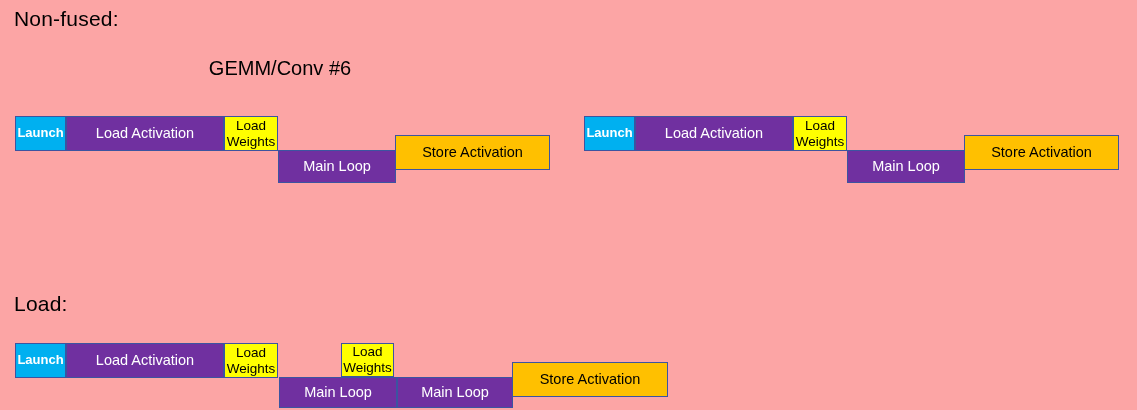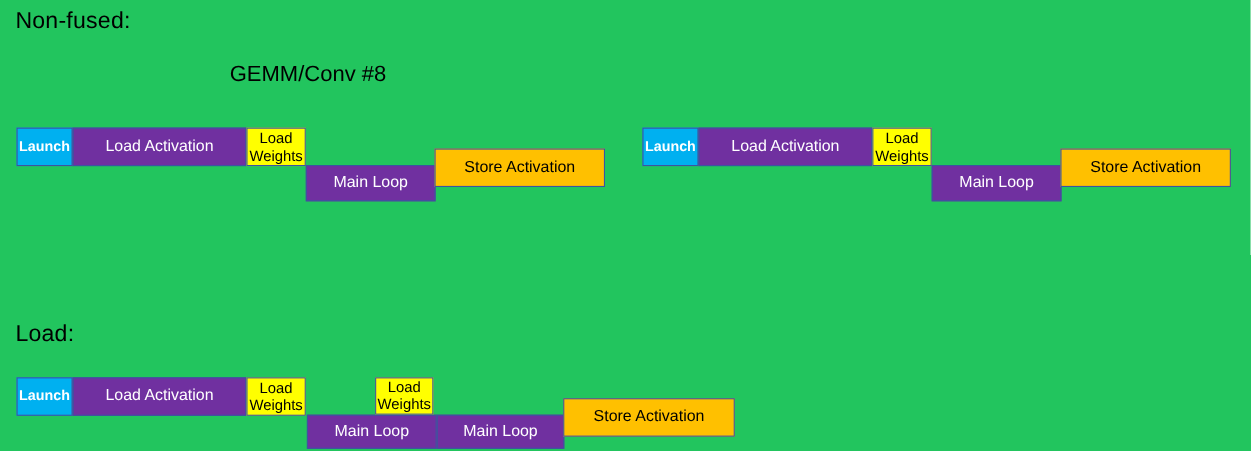--- a/index.html
+++ b/index.html
@@ -1,19 +1,19 @@
 <!DOCTYPE html>
 <html><head>
 <meta charset="utf-8">
 <style>
   html,body{margin:0;padding:0;background:#fff;}
   .canvas{
     position:relative;
     width:1137px;height:410px;
-    background:#22c55e;
+    background:#fca5a5;
     font-family:"Liberation Sans", sans-serif;
     overflow:hidden;
   }
   .sec-label{
     position:absolute;left:14px;
     font-size:21px;color:#000;
     letter-spacing:0.2px;
   }
   .sec-label.nf{top:7px;}
   .sec-label.fu{top:292px;}
@@ -58,21 +58,21 @@
   .f-weights2{left:341px; top:343px; width:53px;  height:34px;}
   .f-main2   {left:397px; top:377px; width:116px; height:31px;}
   .f-store   {left:512px; top:342px; width:156px; height:35px;}
 </style>
 </head>
 <body>
 
 <div class="canvas">
 
   <div class="sec-label nf">Non-fused:</div>
-  <div class="title t1">GEMM/Conv #8</div>
+  <div class="title t1">GEMM/Conv #6</div>
 
   <div class="block launch g1-launch" style="background-color: rgb(0, 176, 240); border-color: rgb(60, 84, 160);">Launch</div>
   <div class="block loadact g1-loadact" style="background-color: rgb(112, 48, 160); border-color: rgb(60, 84, 160);">Load Activation</div>
   <div class="block weights g1-weights" style="background-color: rgb(255, 255, 0); border-color: rgb(60, 84, 160);">Load Weights</div>
   <div class="block mainloop g1-main" style="background-color: rgb(112, 48, 160); border-color: rgb(60, 84, 160);">Main Loop</div>
   <div class="block store g1-store" style="background-color: rgb(255, 192, 0); border-color: rgb(60, 84, 160);">Store Activation</div>
 
   <div class="block launch g2-launch" style="background-color: rgb(0, 176, 240); border-color: rgb(60, 84, 160);">Launch</div>
   <div class="block loadact g2-loadact" style="background-color: rgb(112, 48, 160); border-color: rgb(60, 84, 160);">Load Activation</div>
   <div class="block weights g2-weights" style="background-color: rgb(255, 255, 0); border-color: rgb(60, 84, 160);">Load Weights</div>

